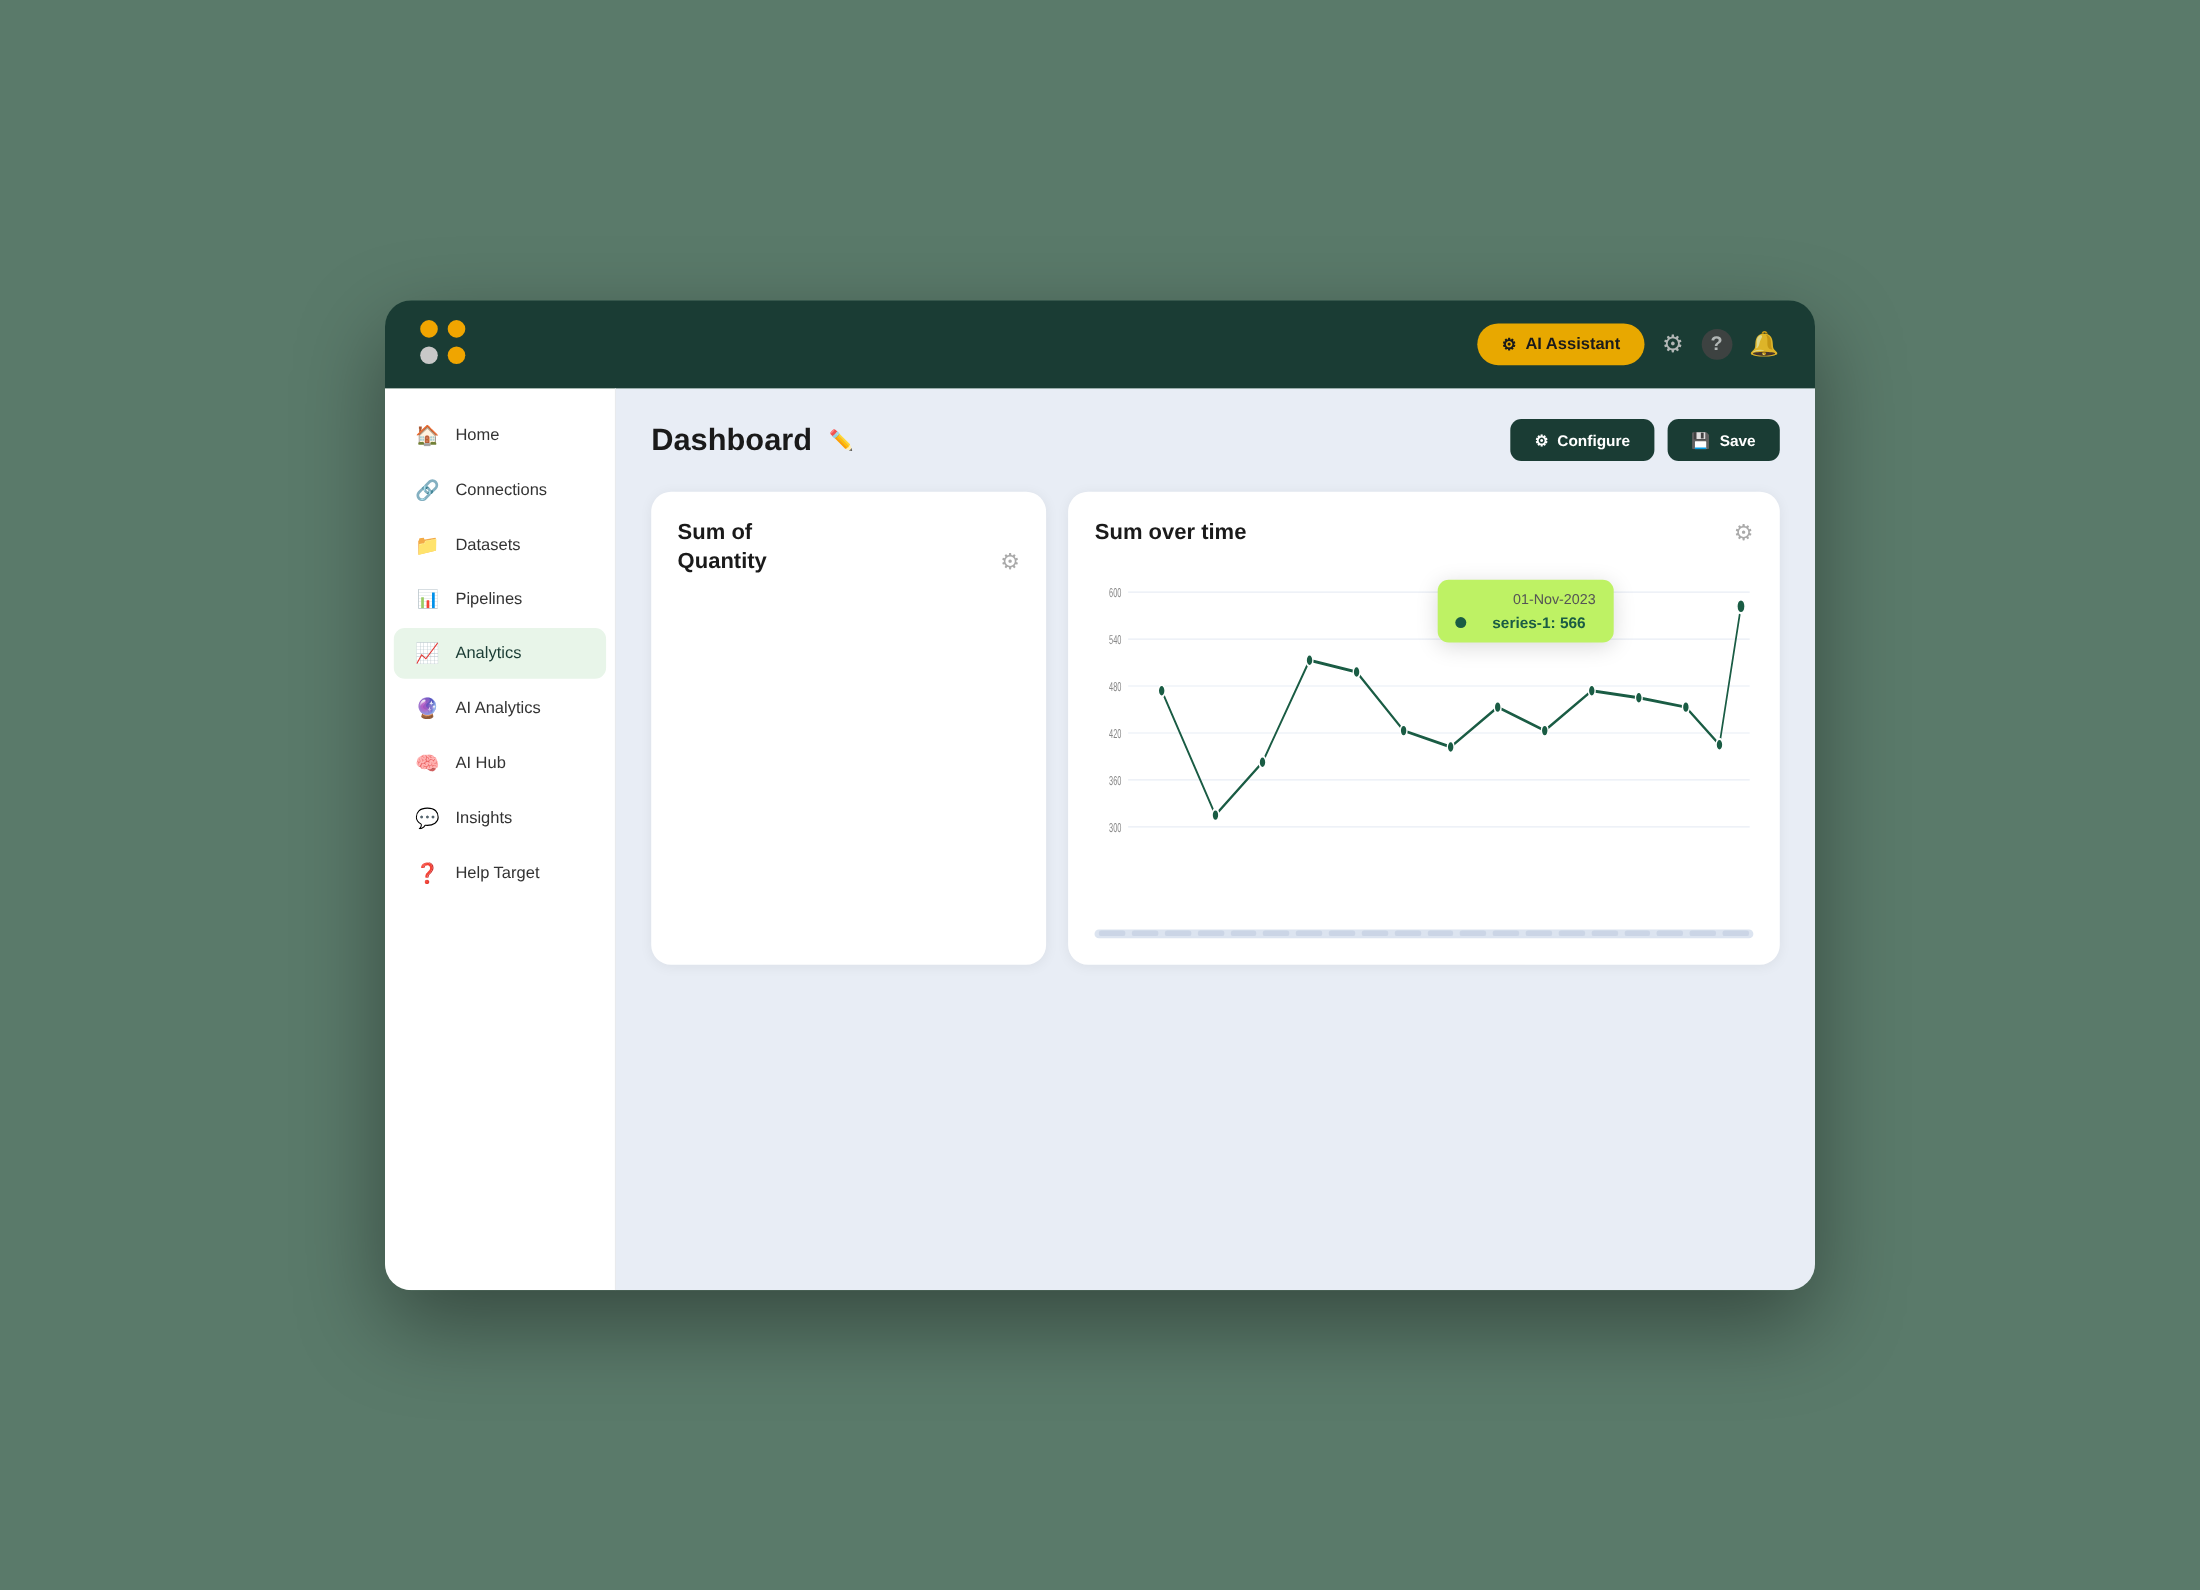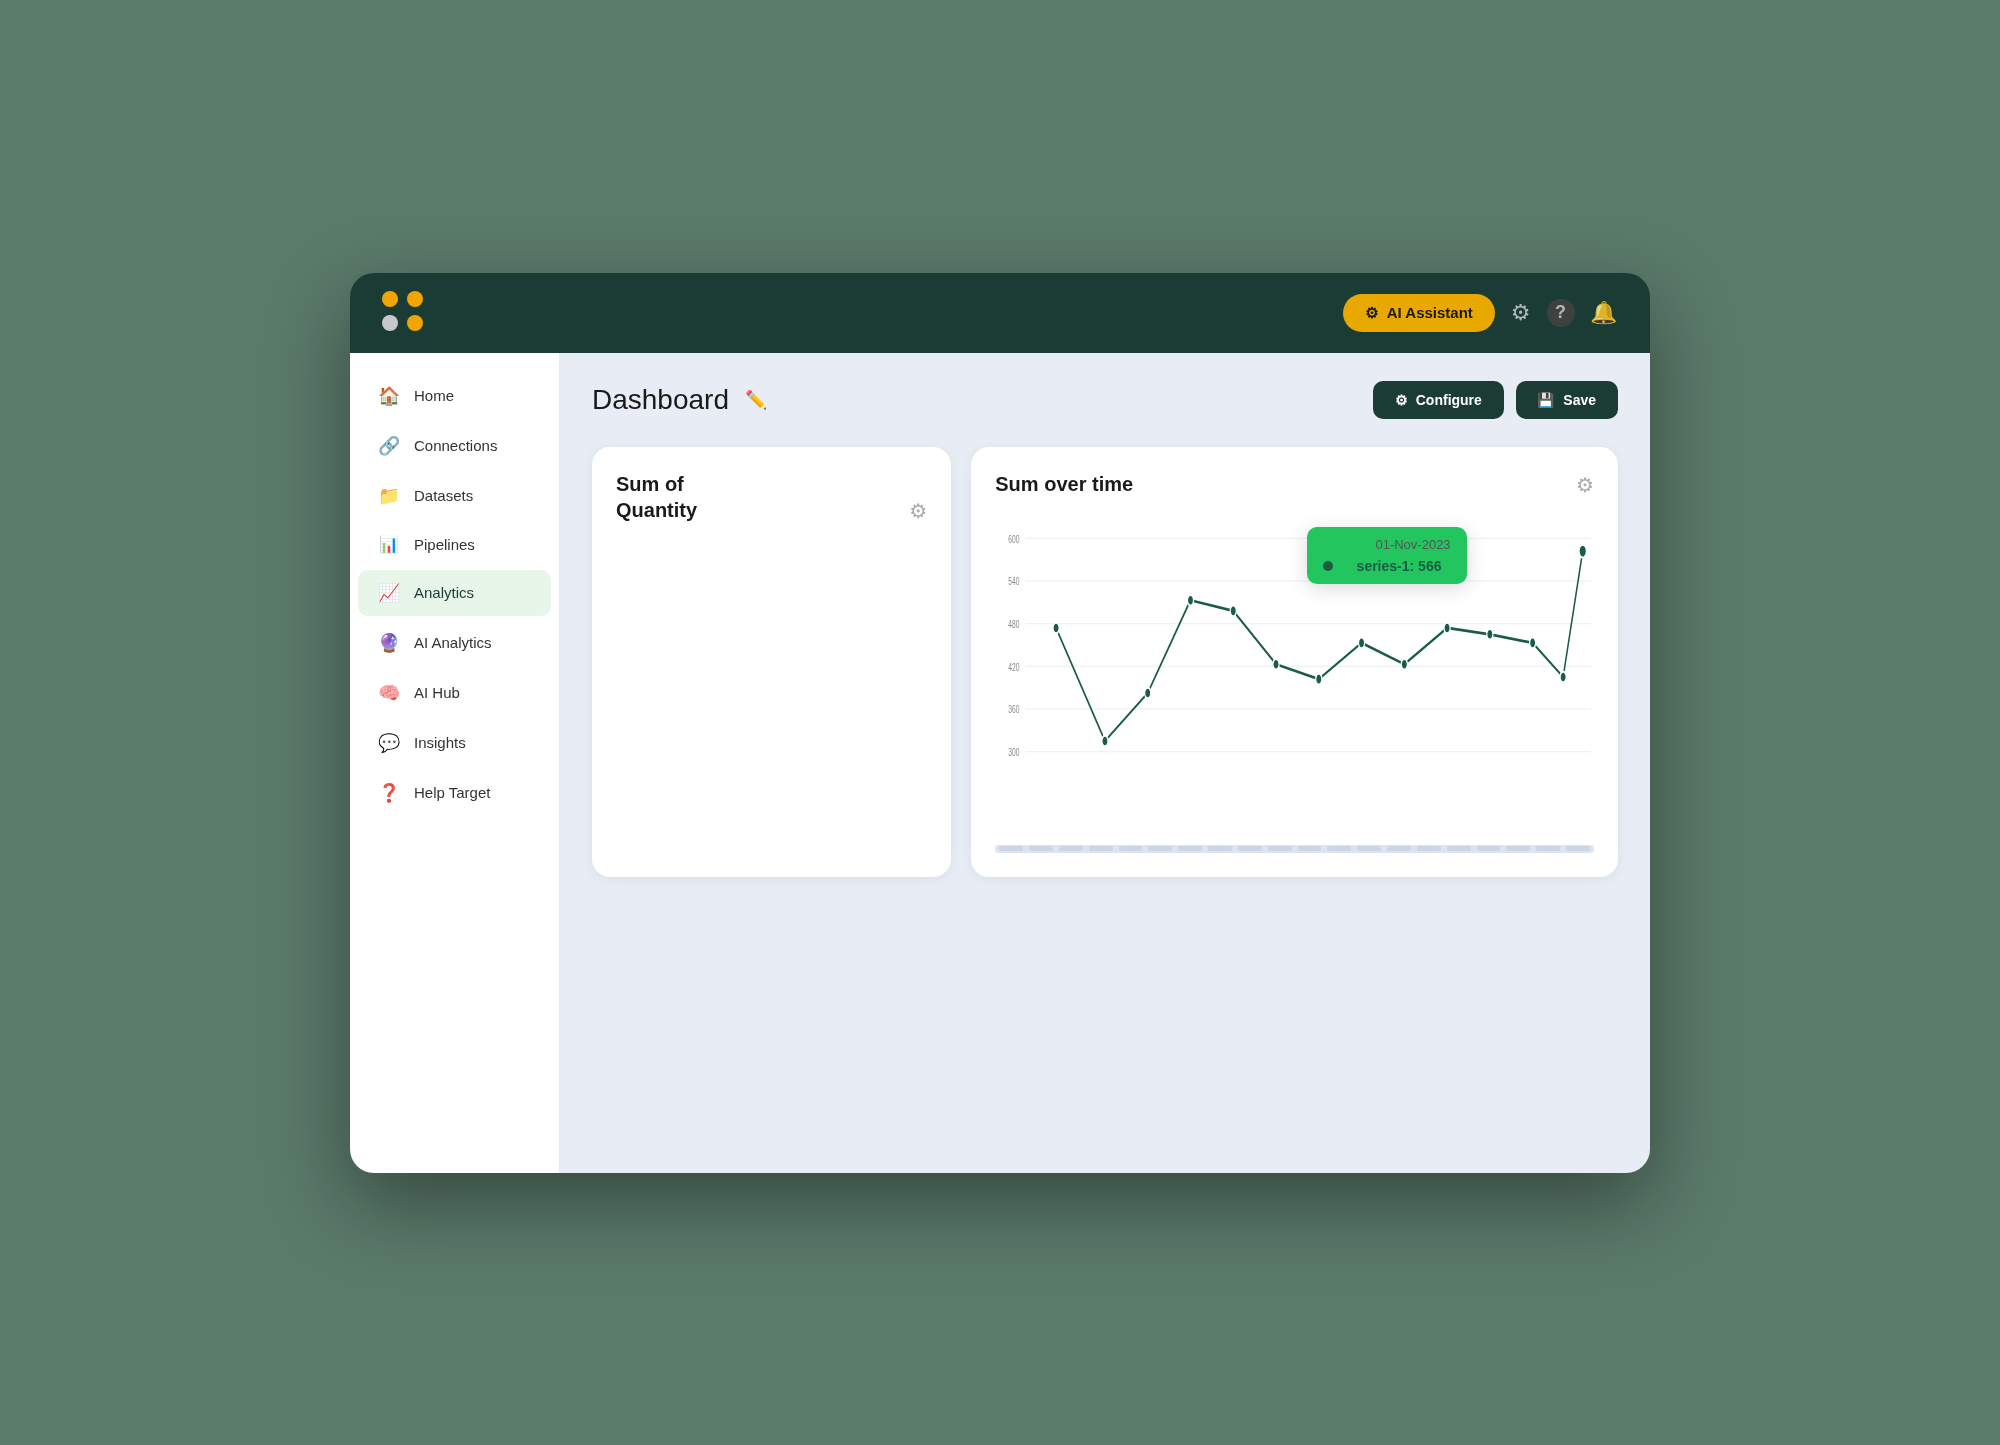--- a/index.html
+++ b/index.html
@@ -129,21 +129,21 @@
       justify-content: space-between;
       margin-bottom: 28px;
     }
     .page-title-row {
       display: flex;
       align-items: center;
       gap: 12px;
     }
     .page-title {
       font-size: 28px;
-      font-weight: 400;
+      font-weight: 700;
       color: #1a1a1a;
     }
     .edit-icon-btn {
       background: none;
       border: none;
       cursor: pointer;
       color: #555;
       font-size: 18px;
       padding: 4px;
     }
@@ -234,21 +234,21 @@
       text-align: right;
     }
     .chart-svg {
       width: 100%;
       height: 100%;
     }
     .tooltip-box {
       position: absolute;
       top: 20px;
       left: 45%;
-      background: #22c55e;
+      background: #bef264;
       border-radius: 10px;
       padding: 10px 16px;
       box-shadow: 0 4px 20px rgba(0,0,0,0.15);
       font-size: 13px;
       pointer-events: none;
       min-width: 160px;
     }
     .tooltip-date {
       color: #555;
       font-size: 13px;

